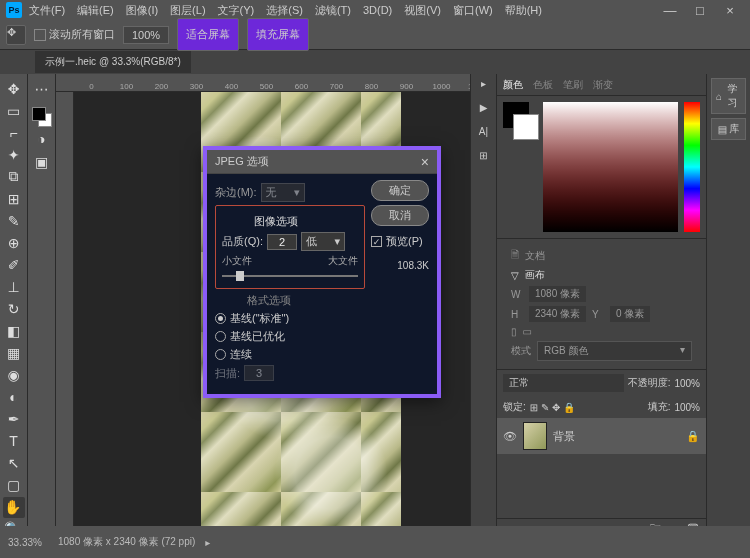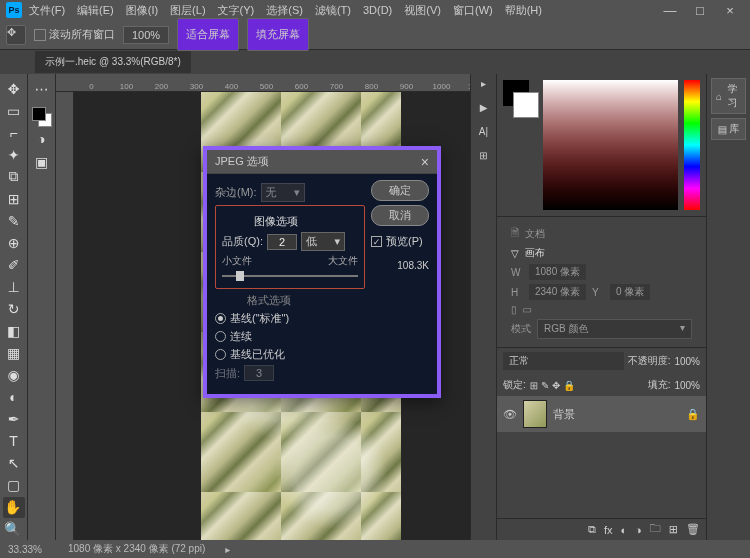--- a/index.html
+++ b/index.html
@@ -101,21 +101,21 @@
 .dialog .slider .thumb { position: absolute; top: 1px; left: 14px; width: 8px; height: 10px; background: #ccc; }
 .dialog .slidelabels { display: flex; justify-content: space-between; font-size: 10px; color: #aaa; }
 .dialog .radio { width: 11px; height: 11px; border-radius: 50%; border: 1px solid #aaa; display: inline-flex; align-items: center; justify-content: center; }
 .dialog .radio.checked::after { content: ""; width: 5px; height: 5px; background: #ccc; border-radius: 50%; }
 .dialog .check { width: 11px; height: 11px; border: 1px solid #aaa; display: inline-flex; align-items: center; justify-content: center; }
 .dialog .check.checked::after { content: "✓"; font-size: 9px; color: #ccc; }
 .dialog .section-hl { border: 1px solid #b94a3a; padding: 4px 6px; border-radius: 2px; }
 .dialog .filesize { font-size: 10px; color: #ccc; text-align: right; margin-top: 4px; }
 
 
-.statusbar { position: absolute; bottom: 0; left: 0; right: 0; height: 18px; background: #535353; display: flex; align-items: center; padding: 0 8px; font-size: 10px; gap: 20px; color: #bbb; }
+.statusbar { position: absolute; bottom: 0; left: 0; right: 0; height: 32px; background: #535353; display: flex; align-items: center; padding: 0 8px; font-size: 10px; gap: 10px; color: #bbb; }
 .statusbar .zoom { width: 40px; }
 </style>
 </head>
 <body>
 
 <div class="menubar">
   <div class="ps-icon">Ps</div>
   <span class="mitem">文件(F)</span>
   <span class="mitem">编辑(E)</span>
   <span class="mitem">图像(I)</span>
@@ -203,20 +203,26 @@
 
   <div class="rightdock">
     <div class="rbtn">▸</div>
     <div class="rbtn">▶</div>
     <div class="rbtn">A|</div>
     <div class="rbtn">⊞</div>
   </div>
 
   <div class="panels">
 
+    <div class="panel-tabs">
+      <span class="t active">颜色</span>
+      <span class="t">色板</span>
+      <span class="t">笔刷</span>
+      <span class="t">渐变</span>
+    </div>
     <div class="panel-body">
       <div class="colorpick">
         <div class="swatchbox">
           <div class="s1"></div>
           <div class="s2"></div>
         </div>
         <div class="grad"></div>
         <div class="hue"></div>
       </div>
     </div>
@@ -329,25 +335,25 @@
         </div>
       </div>
 
       <div class="hdr" style="color:#888">格式选项</div>
       <div class="row">
           <span class="radio checked"></span>
           <span>基线("标准")</span>
         </div>
       <div class="row">
           <span class="radio"></span>
-          <span>连续</span>
+          <span>基线已优化</span>
         </div>
       <div class="row">
           <span class="radio"></span>
-          <span>基线已优化</span>
+          <span>连续</span>
         </div>
       <div class="row" style="opacity:.5">
         <span>扫描:</span>
         <input type="text" disabled="" value="3" style="">
       </div>
     </div>
     <div class="right">
       <div class="dbtn">确定</div>
       <div class="dbtn">取消</div>
       <div class="row" style="margin-top:4px">

